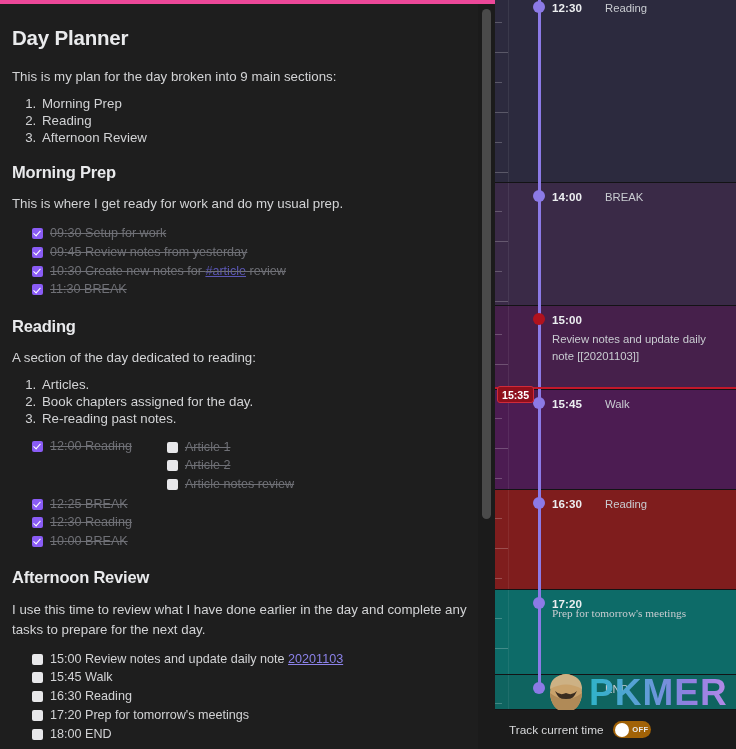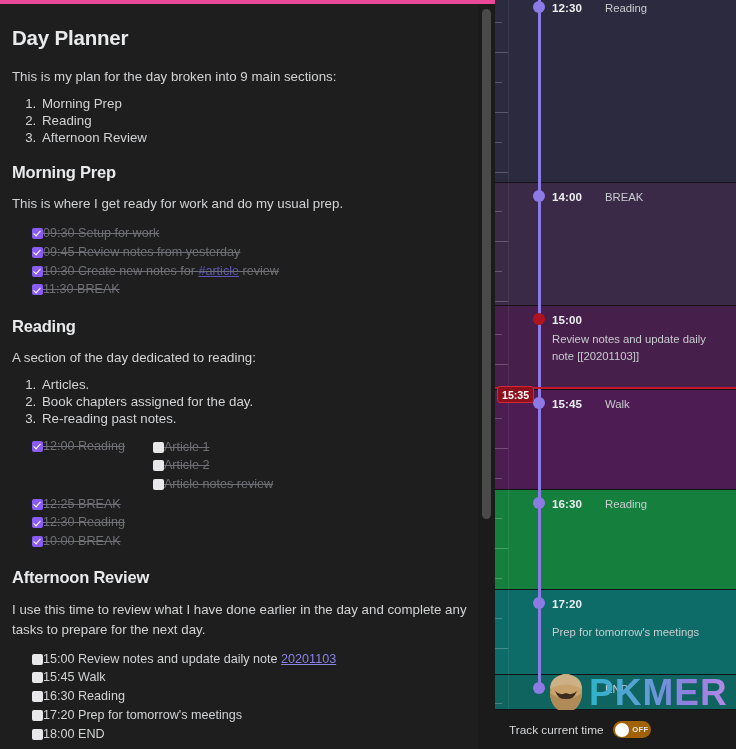--- a/index.html
+++ b/index.html
@@ -31,21 +31,21 @@
     font-size: 16.5px; font-weight: bold; color: #e9eaec;
     letter-spacing: -0.2px; margin: 17px 0 12px 0; line-height: 1.2;
   }
   p.note-p { font-size: 13.3px; color: #d2d3d5; line-height: 1.5; margin: 0 0 8px 0; }
   ol.note-ol { margin: 8px 0 8px 0; padding-left: 28px; }
   ol.note-ol li { font-size: 13.3px; color: #d2d3d5; line-height: 1.28; padding-left: 2px; }
   ul.task-list { list-style: none; margin: 10px 0 4px 0; padding-left: 20px; }
   ul.task-list.nested { padding-left: 28px; margin: 0; }
   ul.task-list li {
     font-size: 12.6px; line-height: 1.4;
-    display: flex; align-items: flex-start; 
+    display: flex; align-items: flex-start; gap: 7px;
     padding: 0.6px 0;
   }
   .cbox {
     flex: 0 0 auto; width: 11px; height: 11px; margin-top: 3px;
     border-radius: 2px; position: relative; cursor: pointer;
   }
   .cbox.checked { background: #8a5cf6; }
   .cbox.checked::after {
     content: ""; position: absolute; left: 3.4px; top: 1.2px;
     width: 3px; height: 6px; border: solid #fff;
@@ -292,36 +292,36 @@
           </div>
           <div class="tl-block" style="top: 390px; height: 100px; background: rgb(76, 28, 82);">
             <div class="tl-gutter">
               <div class="tick sm" style="top: 28px;"></div>
               <div class="tick lg" style="top: 58px;"></div>
               <div class="tick sm" style="top: 88px;"></div>
             </div>
             <div class="tl-time" style="top: 7px;">15:45</div>
             <div class="tl-name inline" style="top: 8px;">Walk</div>
           </div>
-          <div class="tl-block" style="top: 490px; height: 100px; background: #15803d;">
+          <div class="tl-block" style="top: 490px; height: 100px; background: #7f1d1d;">
             <div class="tl-gutter">
               <div class="tick sm" style="top: 28px;"></div>
               <div class="tick lg" style="top: 58px;"></div>
               <div class="tick sm" style="top: 88px;"></div>
             </div>
             <div class="tl-time" style="top: 7px;">16:30</div>
             <div class="tl-name inline" style="top: 8px;">Reading</div>
           </div>
           <div class="tl-block" style="top: 590px; height: 85px; background: rgb(13, 107, 104);">
             <div class="tl-gutter">
               <div class="tick sm" style="top: 28px;"></div>
               <div class="tick lg" style="top: 58px;"></div>
             </div>
             <div class="tl-time" style="top: 7px;">17:20</div>
-            <div class="tl-name below" style="top: 34px;">Prep for tomorrow's meetings</div>
+            <div class="tl-name below" style="top: 15px; font-family: Liberation Serif, serif;">Prep for tomorrow's meetings</div>
           </div>
           <div class="tl-block" style="top: 675px; height: 35px; background: rgb(15, 100, 96);">
             <div class="tl-gutter">
               <div class="tick sm" style="top: 28px;"></div>
             </div>
             <div class="tl-time" style="top: 7px;">18:00</div>
             <div class="tl-name inline" style="top: 8px;">END</div>
           </div>
         </div>
       <div id="tl-spine" style="top: -4px; height: 692px;"></div>

